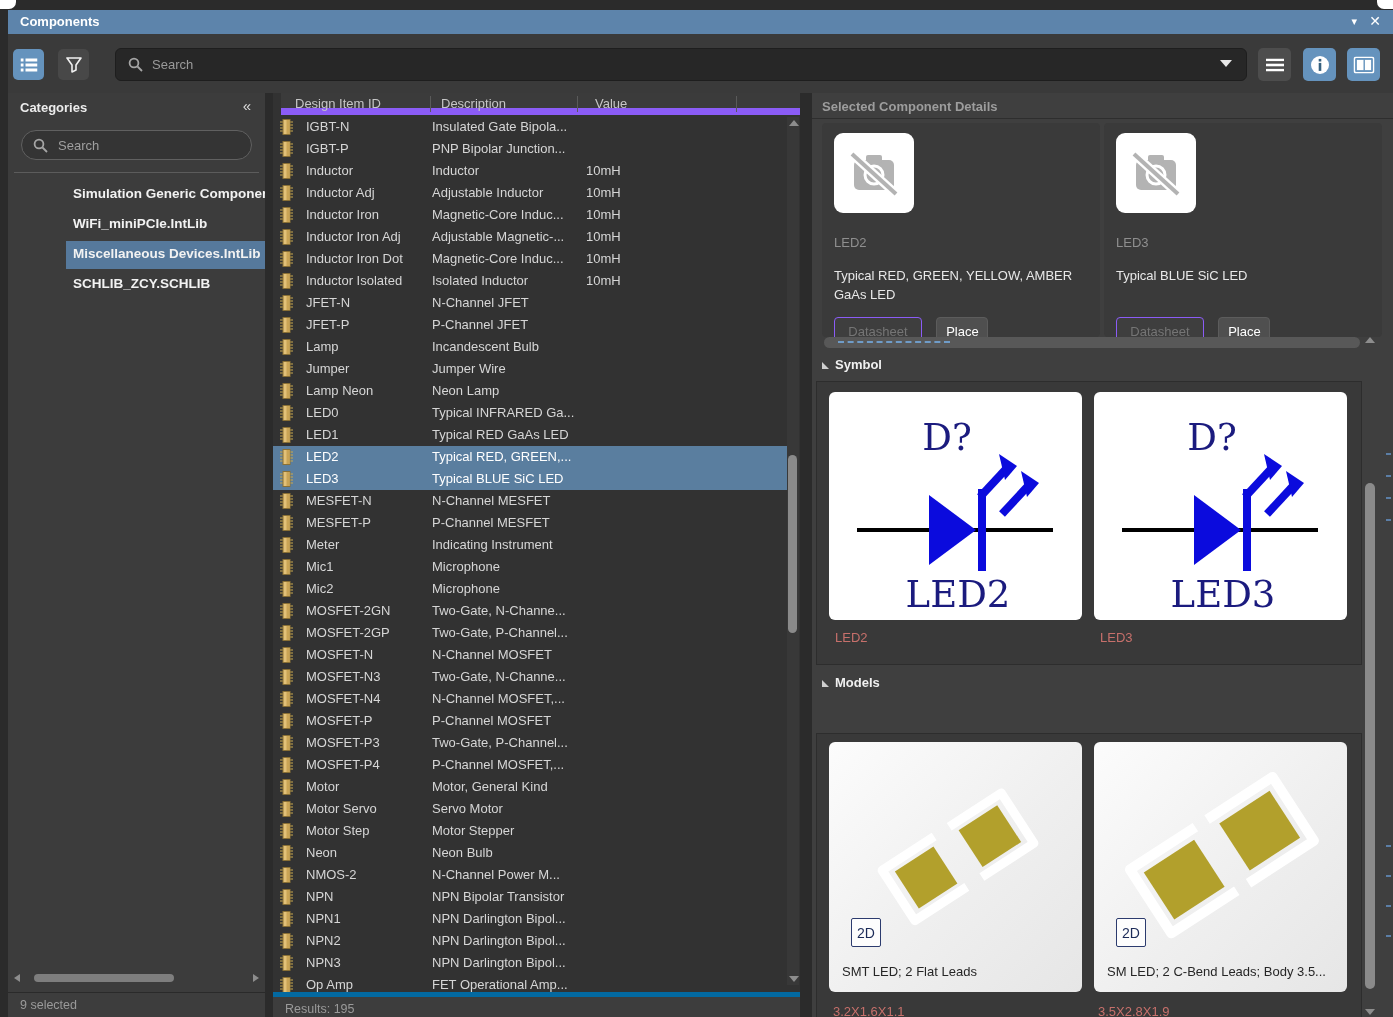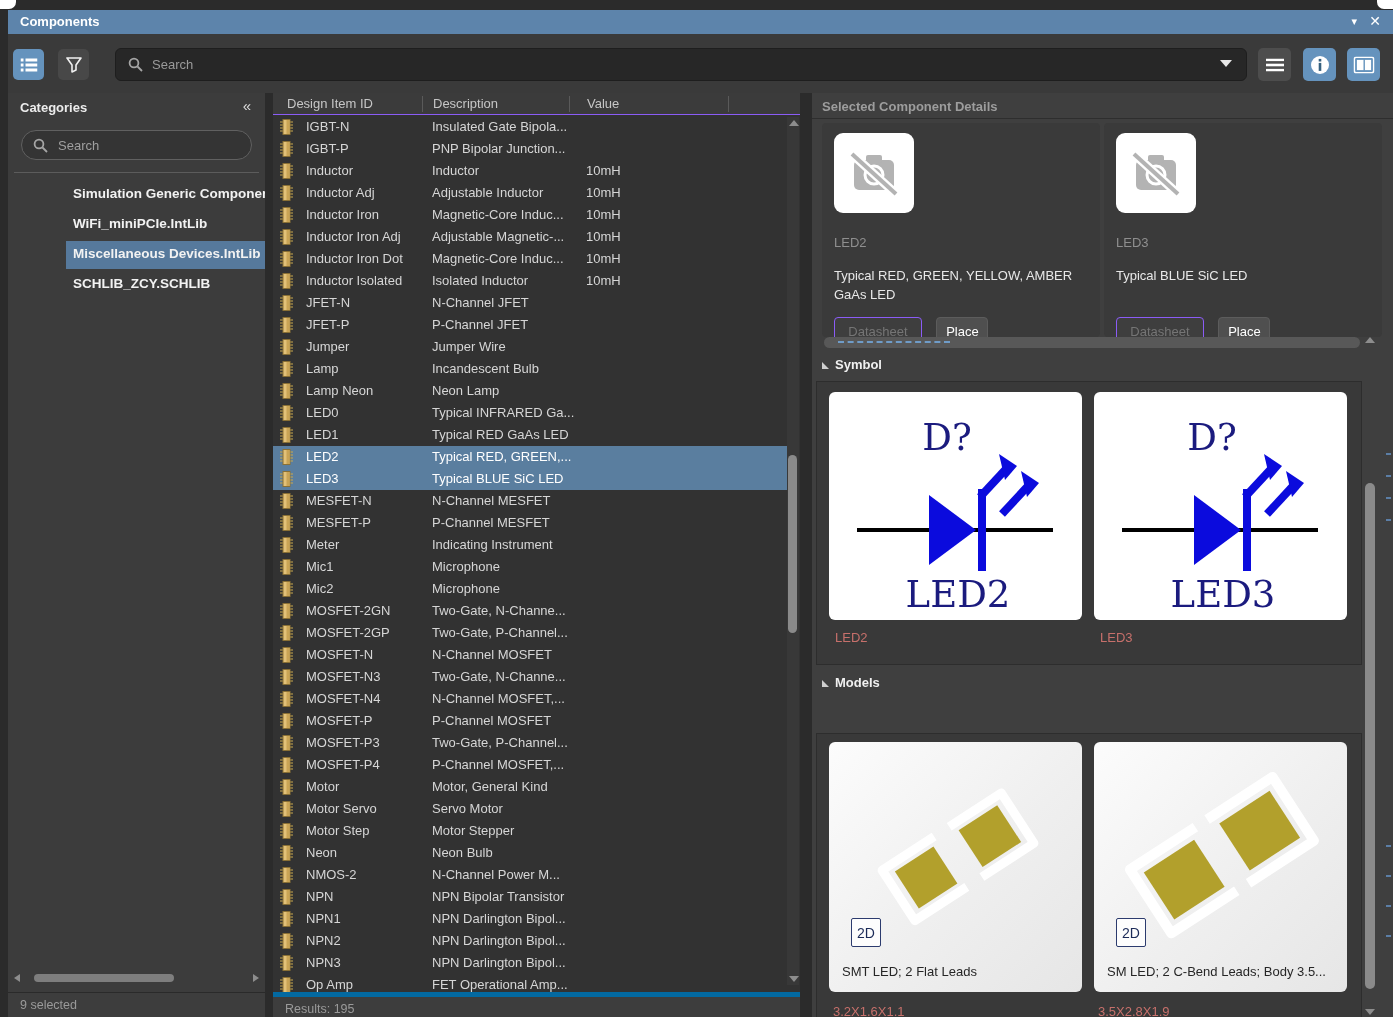--- a/index.html
+++ b/index.html
@@ -51,21 +51,21 @@
   .hscroll { position:absolute; left:4px; bottom:8px; width:249px; height:12px; }
   .hthumb { position:absolute; left:22px; top:2px; width:140px; height:8px; background:#7e7e7e; border-radius:4px; }
   .arr { position:absolute; width:0; height:0; }
   .arr-left  { left:2px; top:2px; border-top:4px solid transparent; border-bottom:4px solid transparent; border-right:6px solid #8d8d8d; }
   .arr-right { right:2px; top:2px; border-top:4px solid transparent; border-bottom:4px solid transparent; border-left:6px solid #8d8d8d; }
   .sidebar-status { left:8px; top:992px; width:257px; height:25px; background:#3d3d3d; border-top:1px solid #2a2a2a; }
   .sidebar-status span, .grid-status span { position:absolute; left:12px; top:5px; font-size:12.5px; color:#9a9a9a; }
 
   
   .grid { left:273px; top:93px; width:527px; height:899px; background:#323232; overflow:hidden; }
-  .grid-header { position:absolute; left:0; top:0; width:527px; height:22px; background:#3b3b3b; border-bottom:1px solid #8b5cf6; }
+  .grid-header { position:absolute; left:8px; top:0; width:527px; height:22px; background:#3b3b3b; border-bottom:7px solid #8b5cf6; }
   .grid-header .h { position:absolute; top:3px; font-size:13px; color:#c6c6c6; }
   .h-id { left:14px; } .h-desc { left:160px; } .h-val { left:314px; }
   .hsep { position:absolute; top:3px; width:1px; height:16px; background:#5a5a5a; }
   .sep1 { left:149px; } .sep2 { left:296px; } .sep3 { left:455px; }
   .rows { position:absolute; left:0; top:23px; width:515px; }
   .row { position:relative; height:22px; cursor:pointer; }
   .row.selected { background:#5a7e9f; }
   .row .chip { position:absolute; left:7px; top:3px; }
   .row .c-id   { position:absolute; left:33px;  top:3px; font-size:13px; color:#d6d6d6; white-space:nowrap; }
   .row .c-desc { position:absolute; left:159px; top:3px; font-size:13px; color:#d6d6d6; white-space:nowrap; }
@@ -462,44 +462,44 @@
               <line x1="0" y1="12" x2="3" y2="12"></line>
               <line x1="10" y1="3" x2="13" y2="3"></line>
               <line x1="10" y1="6" x2="13" y2="6"></line>
               <line x1="10" y1="9" x2="13" y2="9"></line>
               <line x1="10" y1="12" x2="13" y2="12"></line>
             </g>
             <rect x="3" y="0.5" width="7" height="15" fill="#e2c178" stroke="#8a7034" stroke-width="1"></rect>
             <rect x="6.5" y="1" width="3" height="14" fill="#c9a455"></rect>
           </svg>
         </span>
+        <span class="c-id">Lamp</span>
+        <span class="c-desc">Incandescent Bulb</span>
+        <span class="c-val"></span>
+      </div>
+
+      <div class="row">
+        <span class="chip">
+          <svg width="13" height="16" viewBox="0 0 13 16">
+            <g stroke="#c8a84e" stroke-width="1">
+              <line x1="0" y1="3" x2="3" y2="3"></line>
+              <line x1="0" y1="6" x2="3" y2="6"></line>
+              <line x1="0" y1="9" x2="3" y2="9"></line>
+              <line x1="0" y1="12" x2="3" y2="12"></line>
+              <line x1="10" y1="3" x2="13" y2="3"></line>
+              <line x1="10" y1="6" x2="13" y2="6"></line>
+              <line x1="10" y1="9" x2="13" y2="9"></line>
+              <line x1="10" y1="12" x2="13" y2="12"></line>
+            </g>
+            <rect x="3" y="0.5" width="7" height="15" fill="#e2c178" stroke="#8a7034" stroke-width="1"></rect>
+            <rect x="6.5" y="1" width="3" height="14" fill="#c9a455"></rect>
+          </svg>
+        </span>
         <span class="c-id">Jumper</span>
         <span class="c-desc">Jumper Wire</span>
-        <span class="c-val"></span>
-      </div>
-
-      <div class="row">
-        <span class="chip">
-          <svg width="13" height="16" viewBox="0 0 13 16">
-            <g stroke="#c8a84e" stroke-width="1">
-              <line x1="0" y1="3" x2="3" y2="3"></line>
-              <line x1="0" y1="6" x2="3" y2="6"></line>
-              <line x1="0" y1="9" x2="3" y2="9"></line>
-              <line x1="0" y1="12" x2="3" y2="12"></line>
-              <line x1="10" y1="3" x2="13" y2="3"></line>
-              <line x1="10" y1="6" x2="13" y2="6"></line>
-              <line x1="10" y1="9" x2="13" y2="9"></line>
-              <line x1="10" y1="12" x2="13" y2="12"></line>
-            </g>
-            <rect x="3" y="0.5" width="7" height="15" fill="#e2c178" stroke="#8a7034" stroke-width="1"></rect>
-            <rect x="6.5" y="1" width="3" height="14" fill="#c9a455"></rect>
-          </svg>
-        </span>
-        <span class="c-id">Lamp</span>
-        <span class="c-desc">Incandescent Bulb</span>
         <span class="c-val"></span>
       </div>
 
       <div class="row">
         <span class="chip">
           <svg width="13" height="16" viewBox="0 0 13 16">
             <g stroke="#c8a84e" stroke-width="1">
               <line x1="0" y1="3" x2="3" y2="3"></line>
               <line x1="0" y1="6" x2="3" y2="6"></line>
               <line x1="0" y1="9" x2="3" y2="9"></line>

